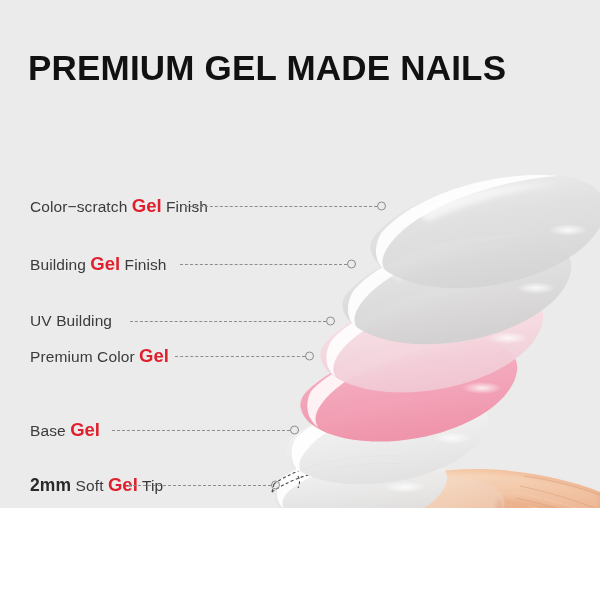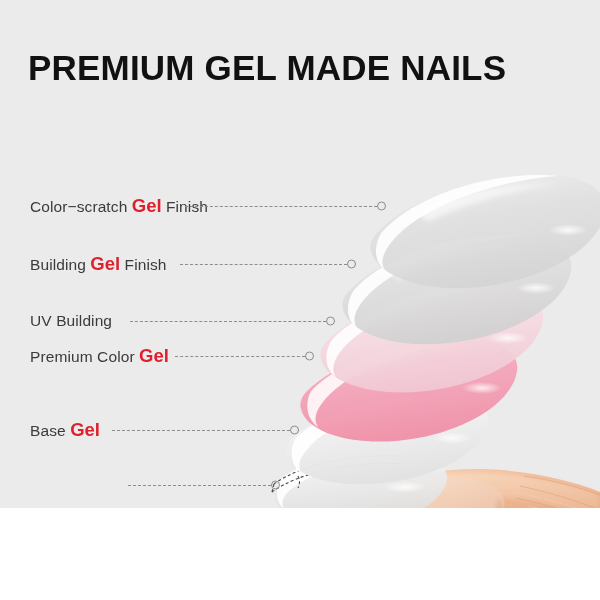--- a/index.html
+++ b/index.html
@@ -288,18 +288,19 @@
         <span class="label"><span>Premium Color </span><span class="gel">Gel</span></span>
         <span class="leader" style="left: 145px; width: 130px;"></span>
         <span class="dot" style="left: 275px;"></span>
       </div>
       <div class="row" style="top: 419px;">
         <span class="label"><span>Base </span><span class="gel">Gel</span></span>
         <span class="leader" style="left: 82px; width: 178px;"></span>
         <span class="dot" style="left: 260px;"></span>
       </div>
       <div class="row" style="top: 474px;">
+        <span class="label"><span class="strong">2mm</span><span> Soft </span><span class="gel">Gel</span><span> Tip</span></span>
         <span class="leader" style="left: 98px; width: 143px;"></span>
         <span class="dot" style="left: 241px;"></span>
       </div>
     </div>
 
 </div>
 
 </body></html>

